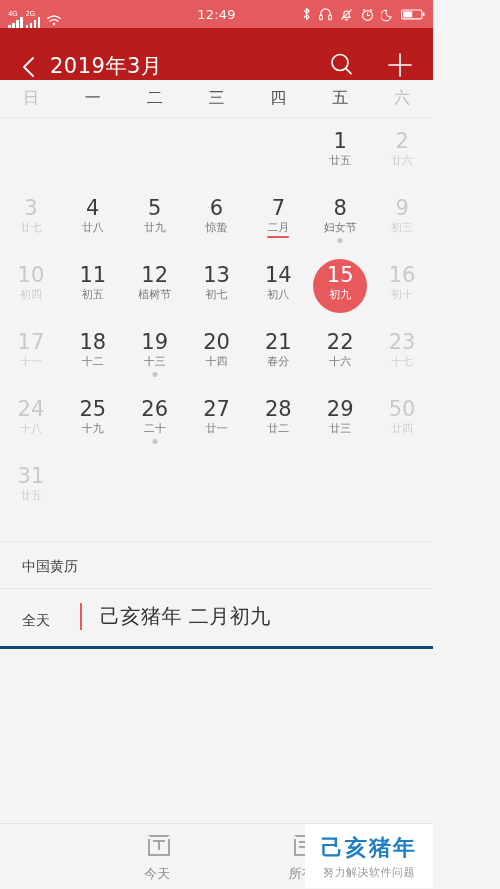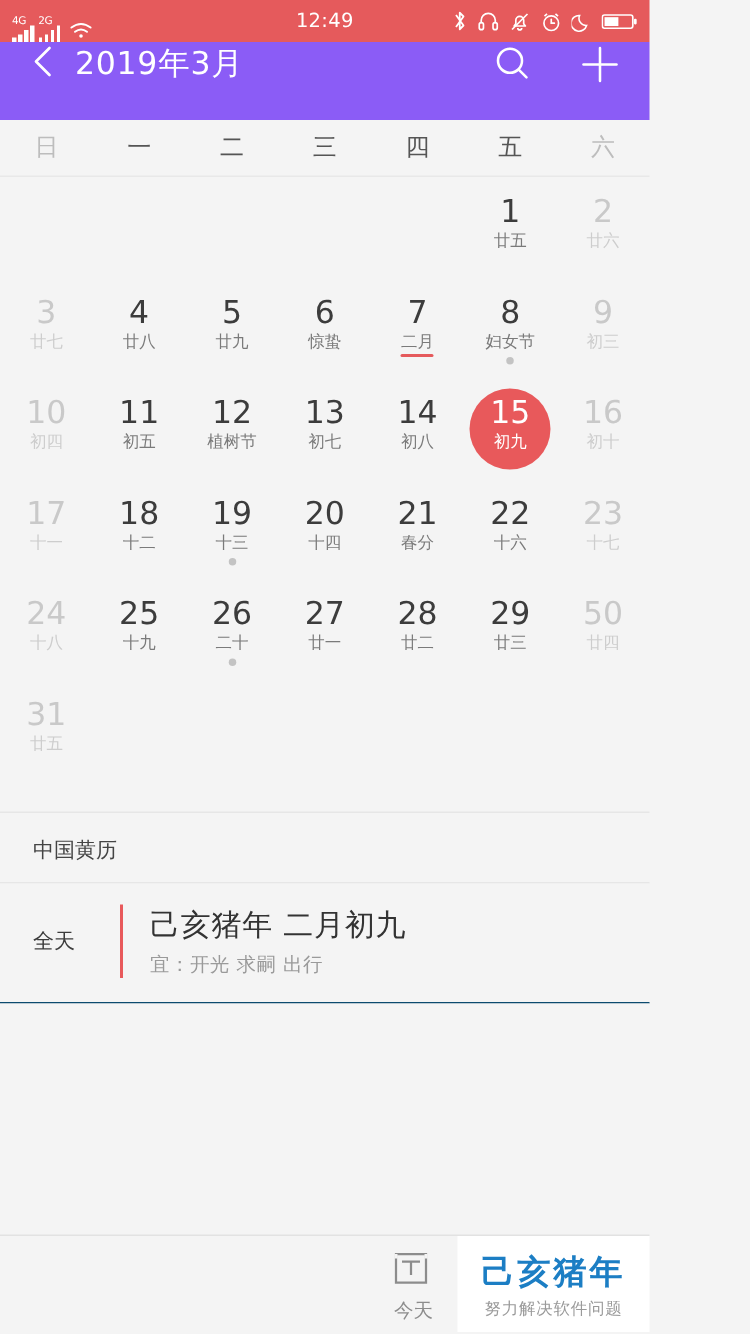--- a/index.html
+++ b/index.html
@@ -28,22 +28,22 @@
   .wifi { width: 16px; height: 14px; margin-left: 3px; margin-bottom: 1px; }
   .sb-time {
     position: absolute; left: 0; right: 0; text-align: center;
     font-size: 13px; letter-spacing: .2px;
   }
   .sb-right { margin-left: auto; display: flex; align-items: center; gap: 6px; padding-right: 8px; }
   .sb-right svg { display: block; }
 
   
   .appbar {
-    height: 52px; background: #8b5cf6; color: #fff;
-    display: flex; align-items: flex-start; padding: 0 18px; flex: 0 0 52px;
+    height: 52px; background: #b91c1c; color: #fff;
+    display: flex; align-items: flex-end; padding: 0 18px; flex: 0 0 52px;
   }
   .back-chev { width: 22px; height: 26px; flex: 0 0 auto; cursor: pointer; }
   .appbar-title { font-size: 21px; margin-left: 10px; letter-spacing: .5px; font-weight: 400; }
   .appbar-actions { margin-left: auto; display: flex; align-items: center; gap: 28px; }
   .appbar-actions .act { width: 30px; height: 30px; cursor: pointer; }
 
   
   .weekdays {
     display: grid; grid-template-columns: repeat(7, 1fr);
     height: 38px; align-items: center; background: #f4f4f4;
@@ -78,38 +78,38 @@
   }
   .cell.selected .daynum, .cell.selected .lunar { color: #fff; position: relative; z-index: 1; }
 
   
   .panel-gap { height: 18px; background: #f4f4f4; border-bottom: 1px solid #e6e6e6; flex: 0 0 18px; }
   .section-title {
     font-size: 14px; color: #444; padding: 16px 15px 12px 22px;
     border-bottom: 1px solid #e6e6e6; background: #f4f4f4; flex: 0 0 auto;
   }
   .event-row {
-    display: flex; align-items: center; padding: 14px 28px 16px 22px;
-    border-bottom: 1px solid #0c4a6e; background: #f4f4f4; flex: 0 0 auto;
+    display: flex; align-items: flex-end; padding: 14px 28px 16px 22px;
+    border-bottom: 3px solid #0c4a6e; background: #f4f4f4; flex: 0 0 auto;
   }
   .event-when { font-size: 14px; color: #3c3c3c; width: 50px; flex: 0 0 50px; }
   .event-bar { width: 2px; align-self: stretch; background: #e8595b; margin: 0 18px 0 8px; flex: 0 0 2px; }
   .event-body { display: flex; flex-direction: column; gap: 4px; }
   .event-title { font-size: 20px; color: #333; letter-spacing: .5px; }
   .event-sub { font-size: 13px; color: #9a9a9a; letter-spacing: .3px; }
 
   .spacer { flex: 1 1 auto; background: #f4f4f4; }
 
   
   .bottomnav {
     height: 66px; background: #f4f4f4; border-top: 1px solid #e2e2e2;
     display: grid; grid-template-columns: repeat(3, 1fr);
     align-items: center; position: relative; flex: 0 0 66px;
   }
-  .nav-item { display: flex; flex-direction: column; align-items: flex-end; gap: 5px; cursor: pointer; }
+  .nav-item { display: flex; flex-direction: column; align-items: flex-start; gap: 5px; cursor: pointer; }
   .nav-item .nav-label { font-size: 13px; color: #8c8c8c; }
   .nav-item svg { display: block; }
   .watermark {
     position: absolute; right: 0; top: 0; width: 128px; height: 64px;
     background: #fff; display: flex; flex-direction: column;
     align-items: center; justify-content: center; gap: 2px;
   }
   .wm-main { font-size: 22px; color: #1c7ec4; letter-spacing: 2px; font-weight: 700; }
   .wm-sub { font-size: 11px; color: #9a9a9a; letter-spacing: .5px; }
 </style>
@@ -360,21 +360,20 @@
 
   <div class="panel-gap"></div>
 
   <div class="section-title">中国黄历</div>
 
   <div class="event-row">
     <div class="event-when">全天</div>
     <div class="event-bar"></div>
     <div class="event-body">
       <div class="event-title">己亥猪年 二月初九</div>
-      <div class="event-sub">宜：开光 求嗣 出行</div>
     </div>
   </div>
 
   <div class="spacer"></div>
 
   <div class="bottomnav">
     <div></div>
     <div class="nav-item">
       <svg width="30" height="30" viewBox="0 0 30 30">
         <path d="M5 6 h20 v19 h-20 z" stroke="#8c8c8c" stroke-width="1.5" fill="none"></path>

